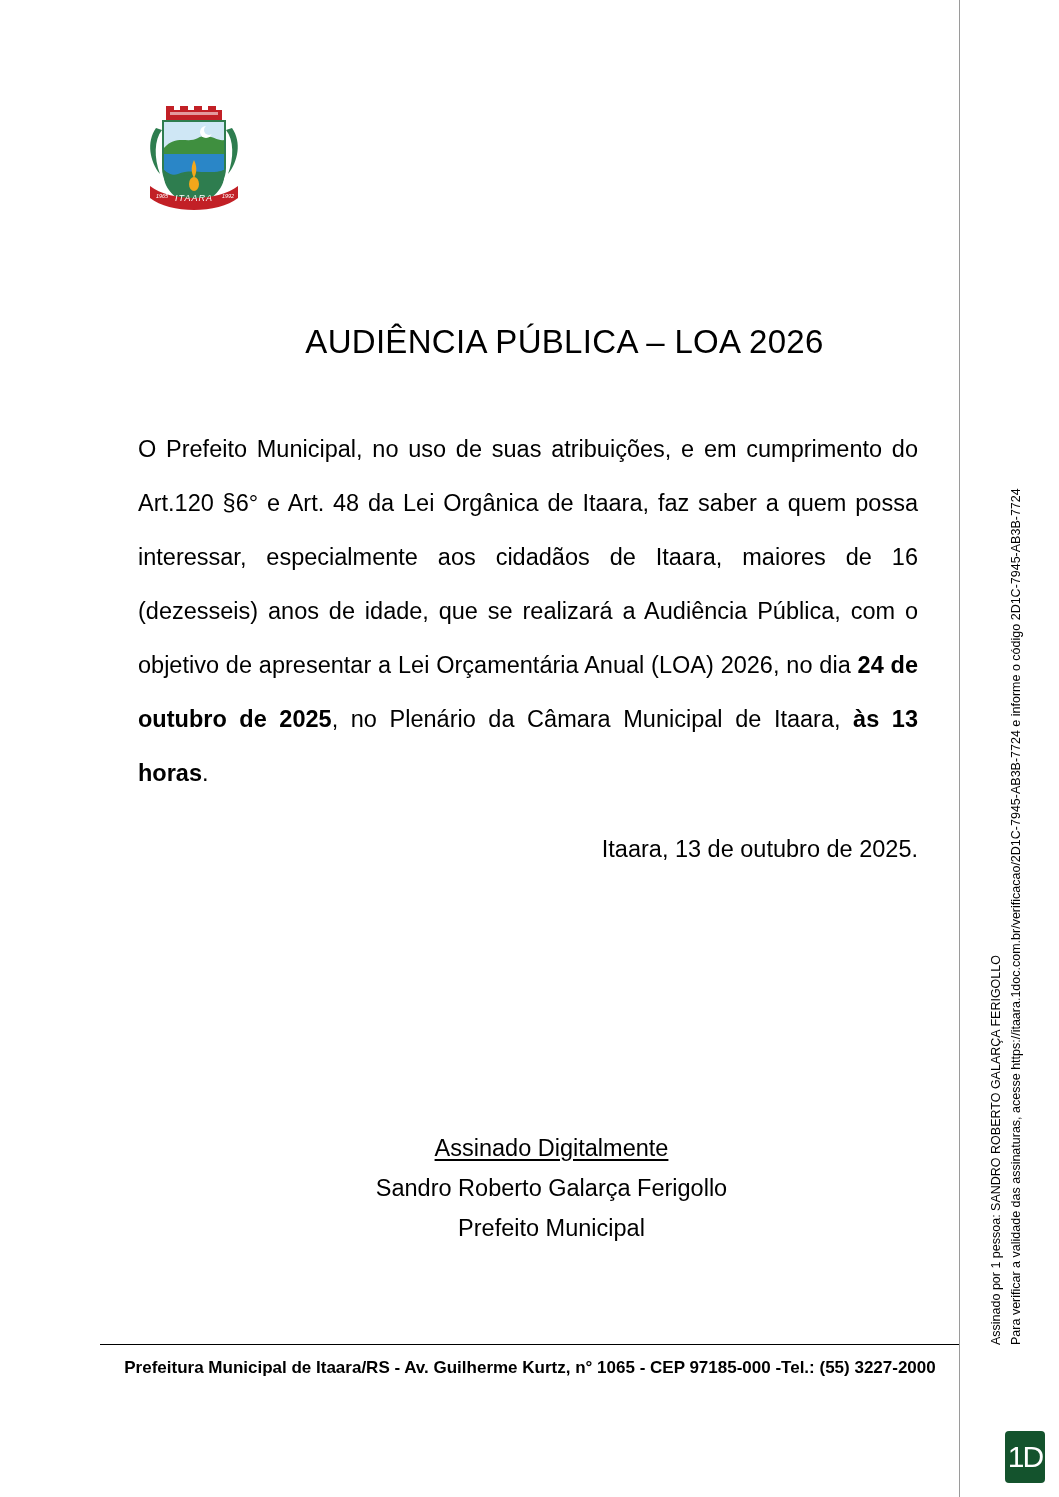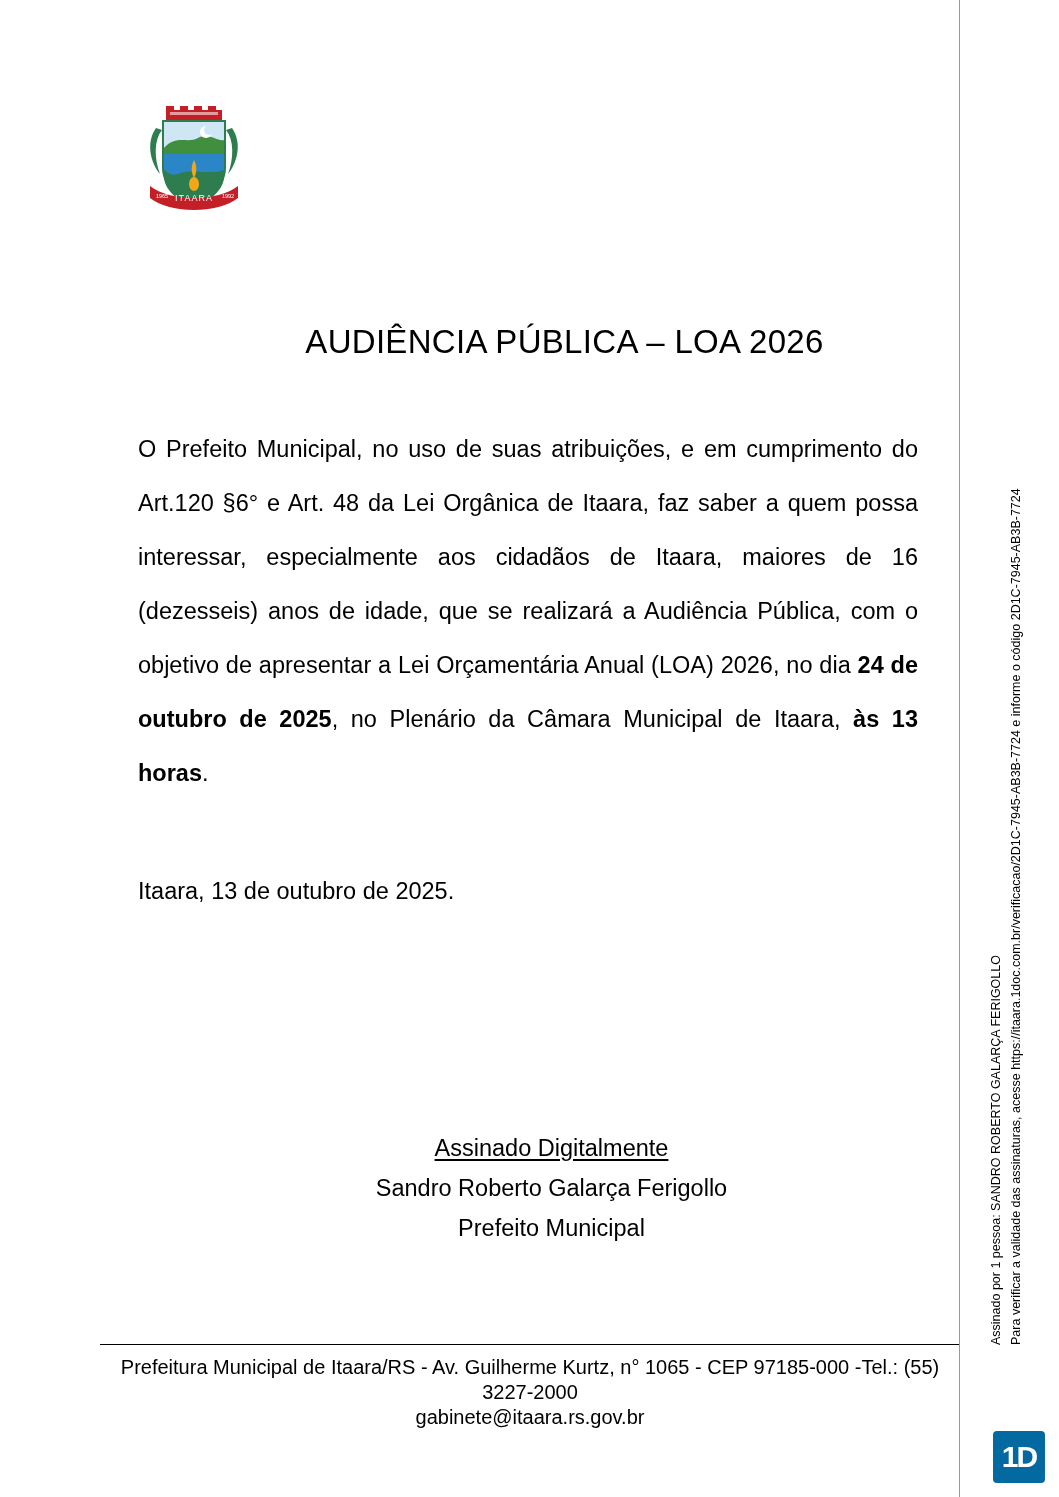--- a/index.html
+++ b/index.html
@@ -28,20 +28,21 @@
     left: 140px;
     width: 790px;
     display: flex;
     align-items: flex-start;
   }
   .crest {
     width: 108px;
     height: 128px;
     flex: 0 0 108px;
     position: relative;
+    font-style: italic;
   }
   .header-text {
     flex: 1;
     padding-left: 56px;
     padding-top: 22px;
   }
   .header-line {
     font-size: 20.5px;
     letter-spacing: 0.2px;
     line-height: 1.0;
@@ -73,24 +74,24 @@
     width: 780px;
     font-size: 23.5px;
     line-height: 54px;
     text-align: justify;
     text-justify: inter-word;
   }
   .body-text b { font-weight: bold; }
 
   .date-line {
     position: absolute;
-    top: 878px;
+    top: 836px;
     left: 138px;
     width: 780px;
-    text-align: left;
+    text-align: right;
     font-size: 23.5px;
   }
 
   
   .signature {
     position: absolute;
     top: 1128px;
     left: 0;
     width: 100%;
     text-align: center;
@@ -103,22 +104,22 @@
     text-underline-offset: 3px;
   }
 
   
   .footer {
     position: absolute;
     top: 1355px;
     left: 100px;
     width: 860px;
     text-align: center;
-    font-size: 20px;
-    font-weight: normal;
+    font-size: 17px;
+    font-weight: bold;
     line-height: 25px;
   }
   .footer-divider {
     position: absolute;
     top: 1344px;
     left: 100px;
     width: 860px;
     height: 1px;
     background: #000;
   }
@@ -154,27 +155,27 @@
   }
   .vert-b {
     left: 50px;
     top: 1345px;
   }
 
   .id-badge {
     position: absolute;
     right: 14px;
     bottom: 14px;
-    width: 52px;
+    width: 40px;
     height: 52px;
-    background: #0369a1;
+    background: #14532d;
     border-radius: 4px;
     color: #fff;
     font-size: 30px;
-    font-weight: bold;
+    font-weight: normal;
     display: flex;
     align-items: center;
     justify-content: center;
     letter-spacing: -2px;
   }
 
   
   .crest svg { display: block; }
 </style>
 </head>
@@ -230,21 +231,20 @@
 
   <div class="signature">
     <div class="sig-top">Assinado Digitalmente</div>
     <div>Sandro Roberto Galarça Ferigollo</div>
     <div>Prefeito Municipal</div>
   </div>
 
   <div class="footer-divider"></div>
   <div class="footer">
     <div>Prefeitura Municipal de Itaara/RS - Av. Guilherme Kurtz, n° 1065 - CEP 97185-000 -Tel.: (55) 3227-2000</div>
-    <div>gabinete@itaara.rs.gov.br</div>
   </div>
 
   <div class="side-strip">
     <div class="side-rule"></div>
     <div class="vert-text vert-a">Assinado por 1 pessoa:  SANDRO ROBERTO GALARÇA FERIGOLLO</div>
     <div class="vert-text vert-b">Para verificar a validade das assinaturas, acesse https://itaara.1doc.com.br/verificacao/2D1C-7945-AB3B-7724 e informe o código 2D1C-7945-AB3B-7724</div>
     <div class="id-badge">1D</div>
   </div>
 
 </div>

